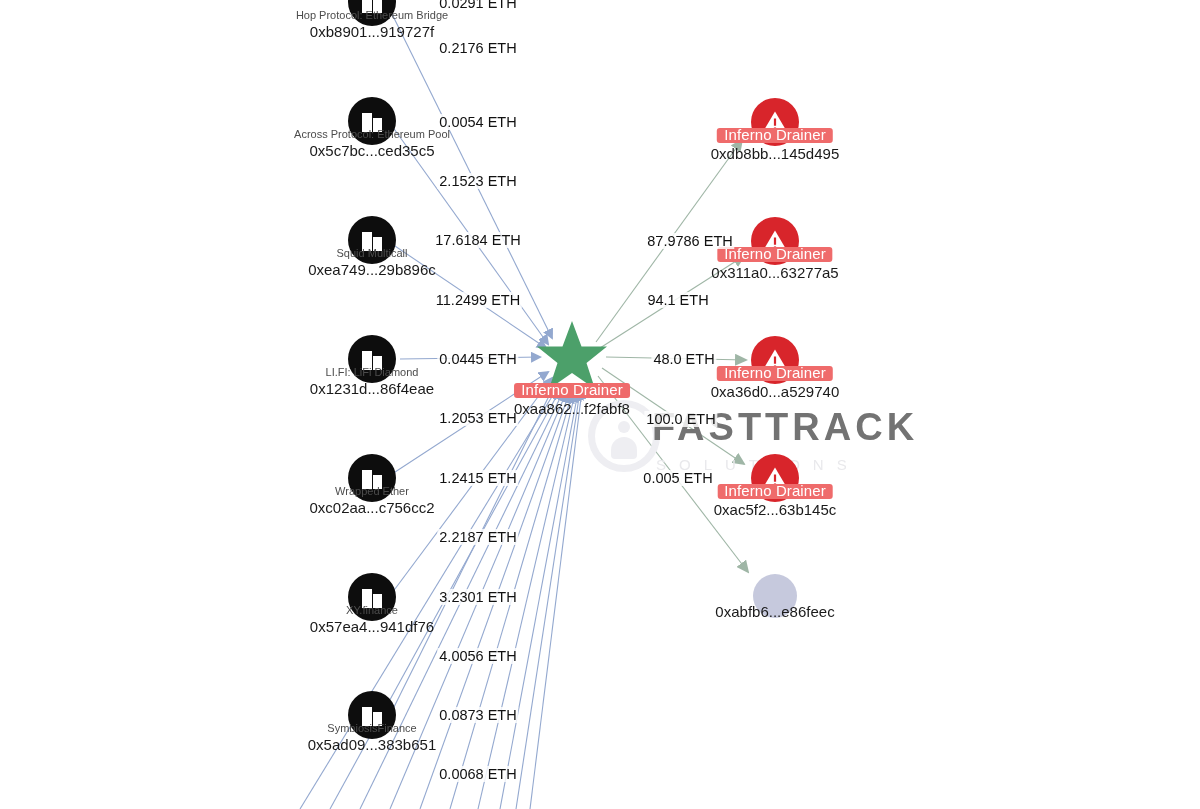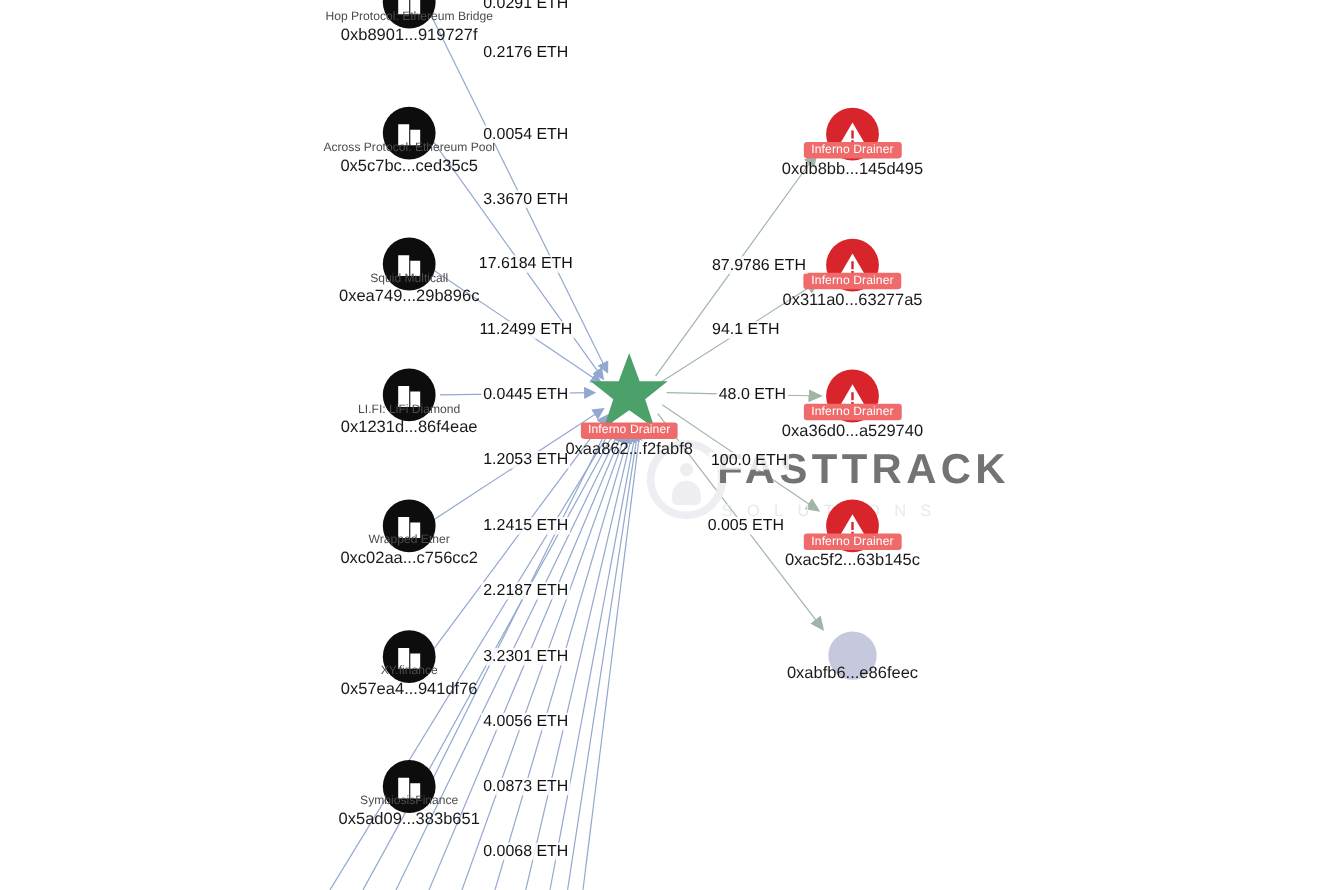--- a/index.html
+++ b/index.html
@@ -66,21 +66,21 @@
     text-align:center;white-space:nowrap;
   }
   .node-title{
     font-size:11px;color:#4c4c4c;line-height:14px;
   }
   .node-addr{
     font-size:15px;color:#1a1a1a;line-height:19px;
   }
   .tag-badge{
     display:inline-block;background:#ef6b6b;color:#ffffff;
-    font-size:11px;line-height:12px;padding:1.5px 7px 2px 7px;
+    font-size:15px;line-height:12px;padding:1.5px 7px 2px 7px;
     border-radius:3px;white-space:nowrap;letter-spacing:.1px;
   }
   .edge-label{
     position:absolute;transform:translate(-50%,-50%);
     font-size:14.5px;color:#111111;white-space:nowrap;
     background:rgba(255,255,255,.82);padding:0 2px;
   }
 </style>
 </head>
 <body>
@@ -318,21 +318,21 @@
       <div class="plain-circle"></div>
     </div>
     <div class="node-caption" style="top:28px">
       <div class="node-addr">0xabfb6...e86feec</div>
     </div>
   </div>
 
   <div class="edge-label" style="left:478px;top:3px">0.0291 ETH</div>
   <div class="edge-label" style="left:478px;top:48px">0.2176 ETH</div>
   <div class="edge-label" style="left:478px;top:122px">0.0054 ETH</div>
-  <div class="edge-label" style="left:478px;top:181px">3.3670 ETH</div>
+  <div class="edge-label" style="left:478px;top:181px">2.1523 ETH</div>
   <div class="edge-label" style="left:478px;top:240px">17.6184 ETH</div>
   <div class="edge-label" style="left:478px;top:300px">11.2499 ETH</div>
   <div class="edge-label" style="left:478px;top:359px">0.0445 ETH</div>
   <div class="edge-label" style="left:478px;top:418px">1.2053 ETH</div>
   <div class="edge-label" style="left:478px;top:478px">1.2415 ETH</div>
   <div class="edge-label" style="left:478px;top:537px">2.2187 ETH</div>
   <div class="edge-label" style="left:478px;top:597px">3.2301 ETH</div>
   <div class="edge-label" style="left:478px;top:656px">4.0056 ETH</div>
   <div class="edge-label" style="left:478px;top:715px">0.0873 ETH</div>
   <div class="edge-label" style="left:478px;top:774px">0.0068 ETH</div>

